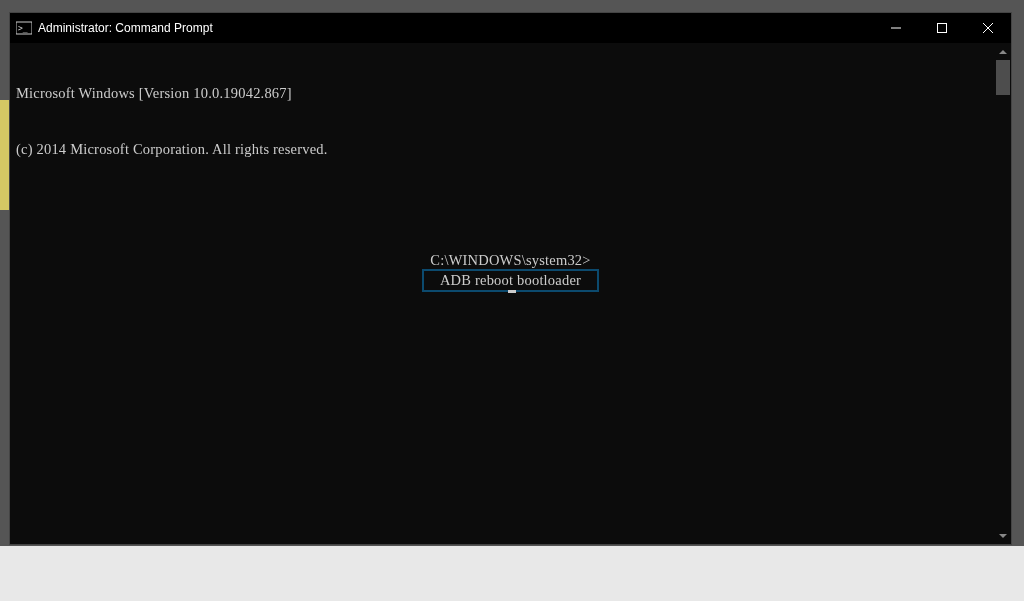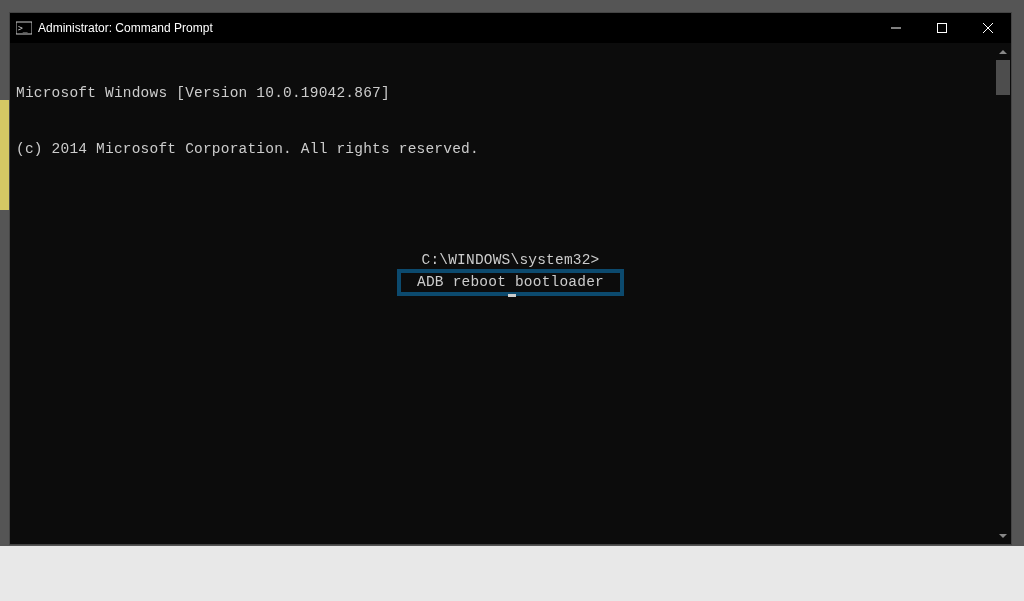--- a/index.html
+++ b/index.html
@@ -89,30 +89,30 @@
       background: #0c0c0c;
       position: relative;
       overflow: hidden;
     }
     .terminal-content {
       padding: 4px 6px;
       color: #cccccc;
       font-size: 14.5px;
       line-height: 18.5px;
       white-space: pre;
-      font-family: Liberation Mono, monospace;
+      font-family: Liberation Serif, serif;
       letter-spacing: 0.2px;
     }
     .prompt-line {
       display: flex;
       align-items: center;
       flex-direction: column;
     }
     .highlight-box {
-      border: 4px solid #0c4a6e;
+      border: 2px solid #0c4a6e;
       padding: 0 16px;
       display: inline-block;
     }
     .cursor {
       display: inline-block;
       width: 8px;
       height: 3px;
       background: #cccccc;
       margin-left: 2px;
       vertical-align: bottom;

